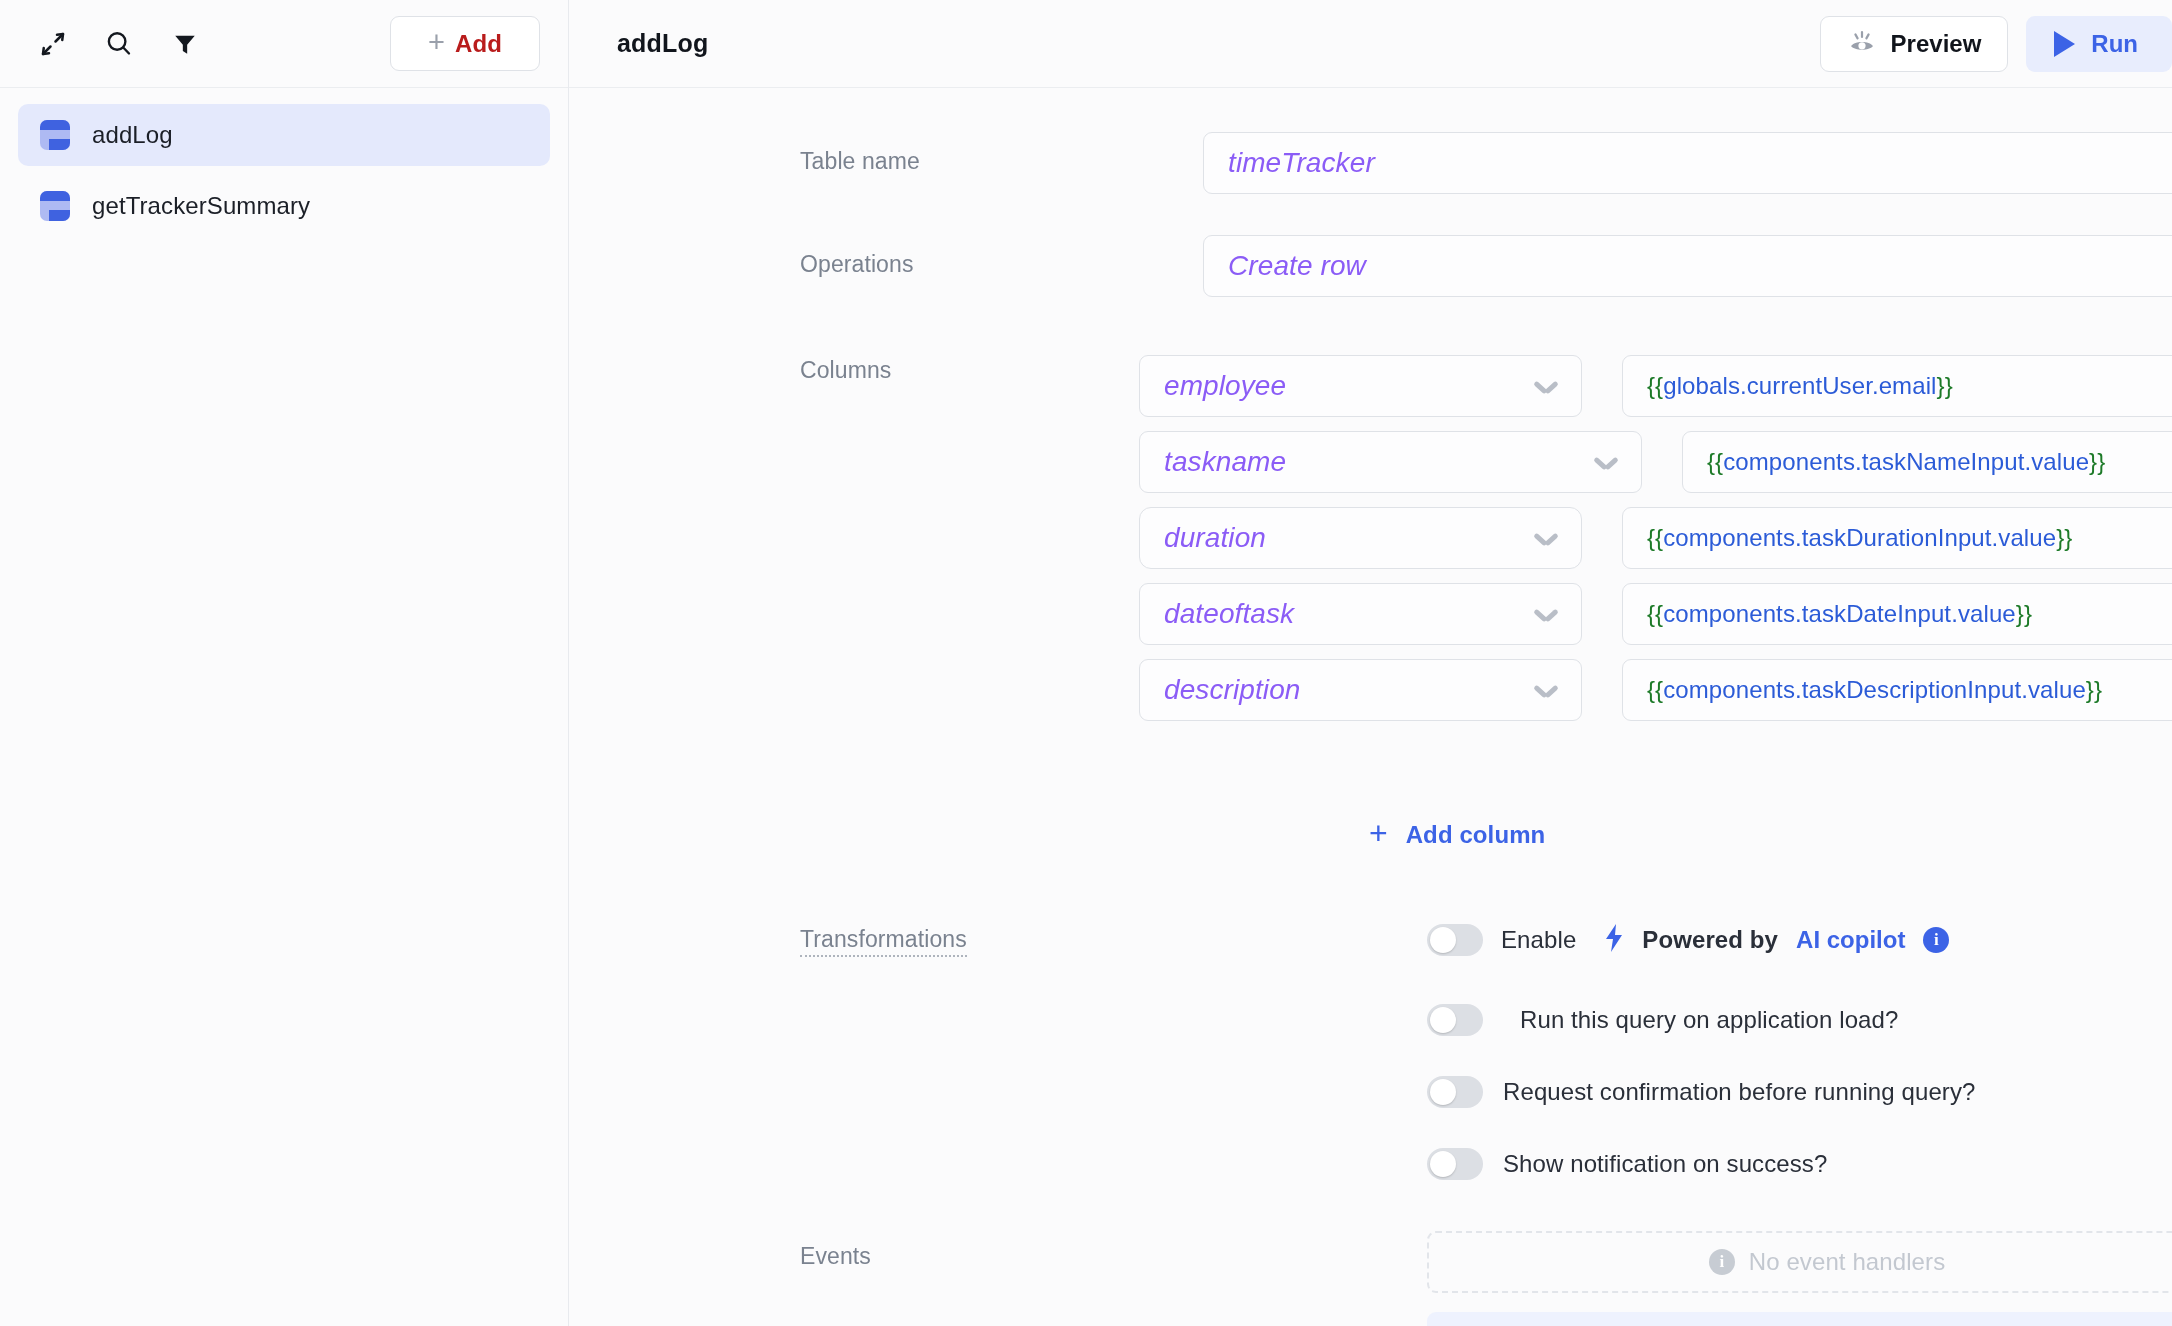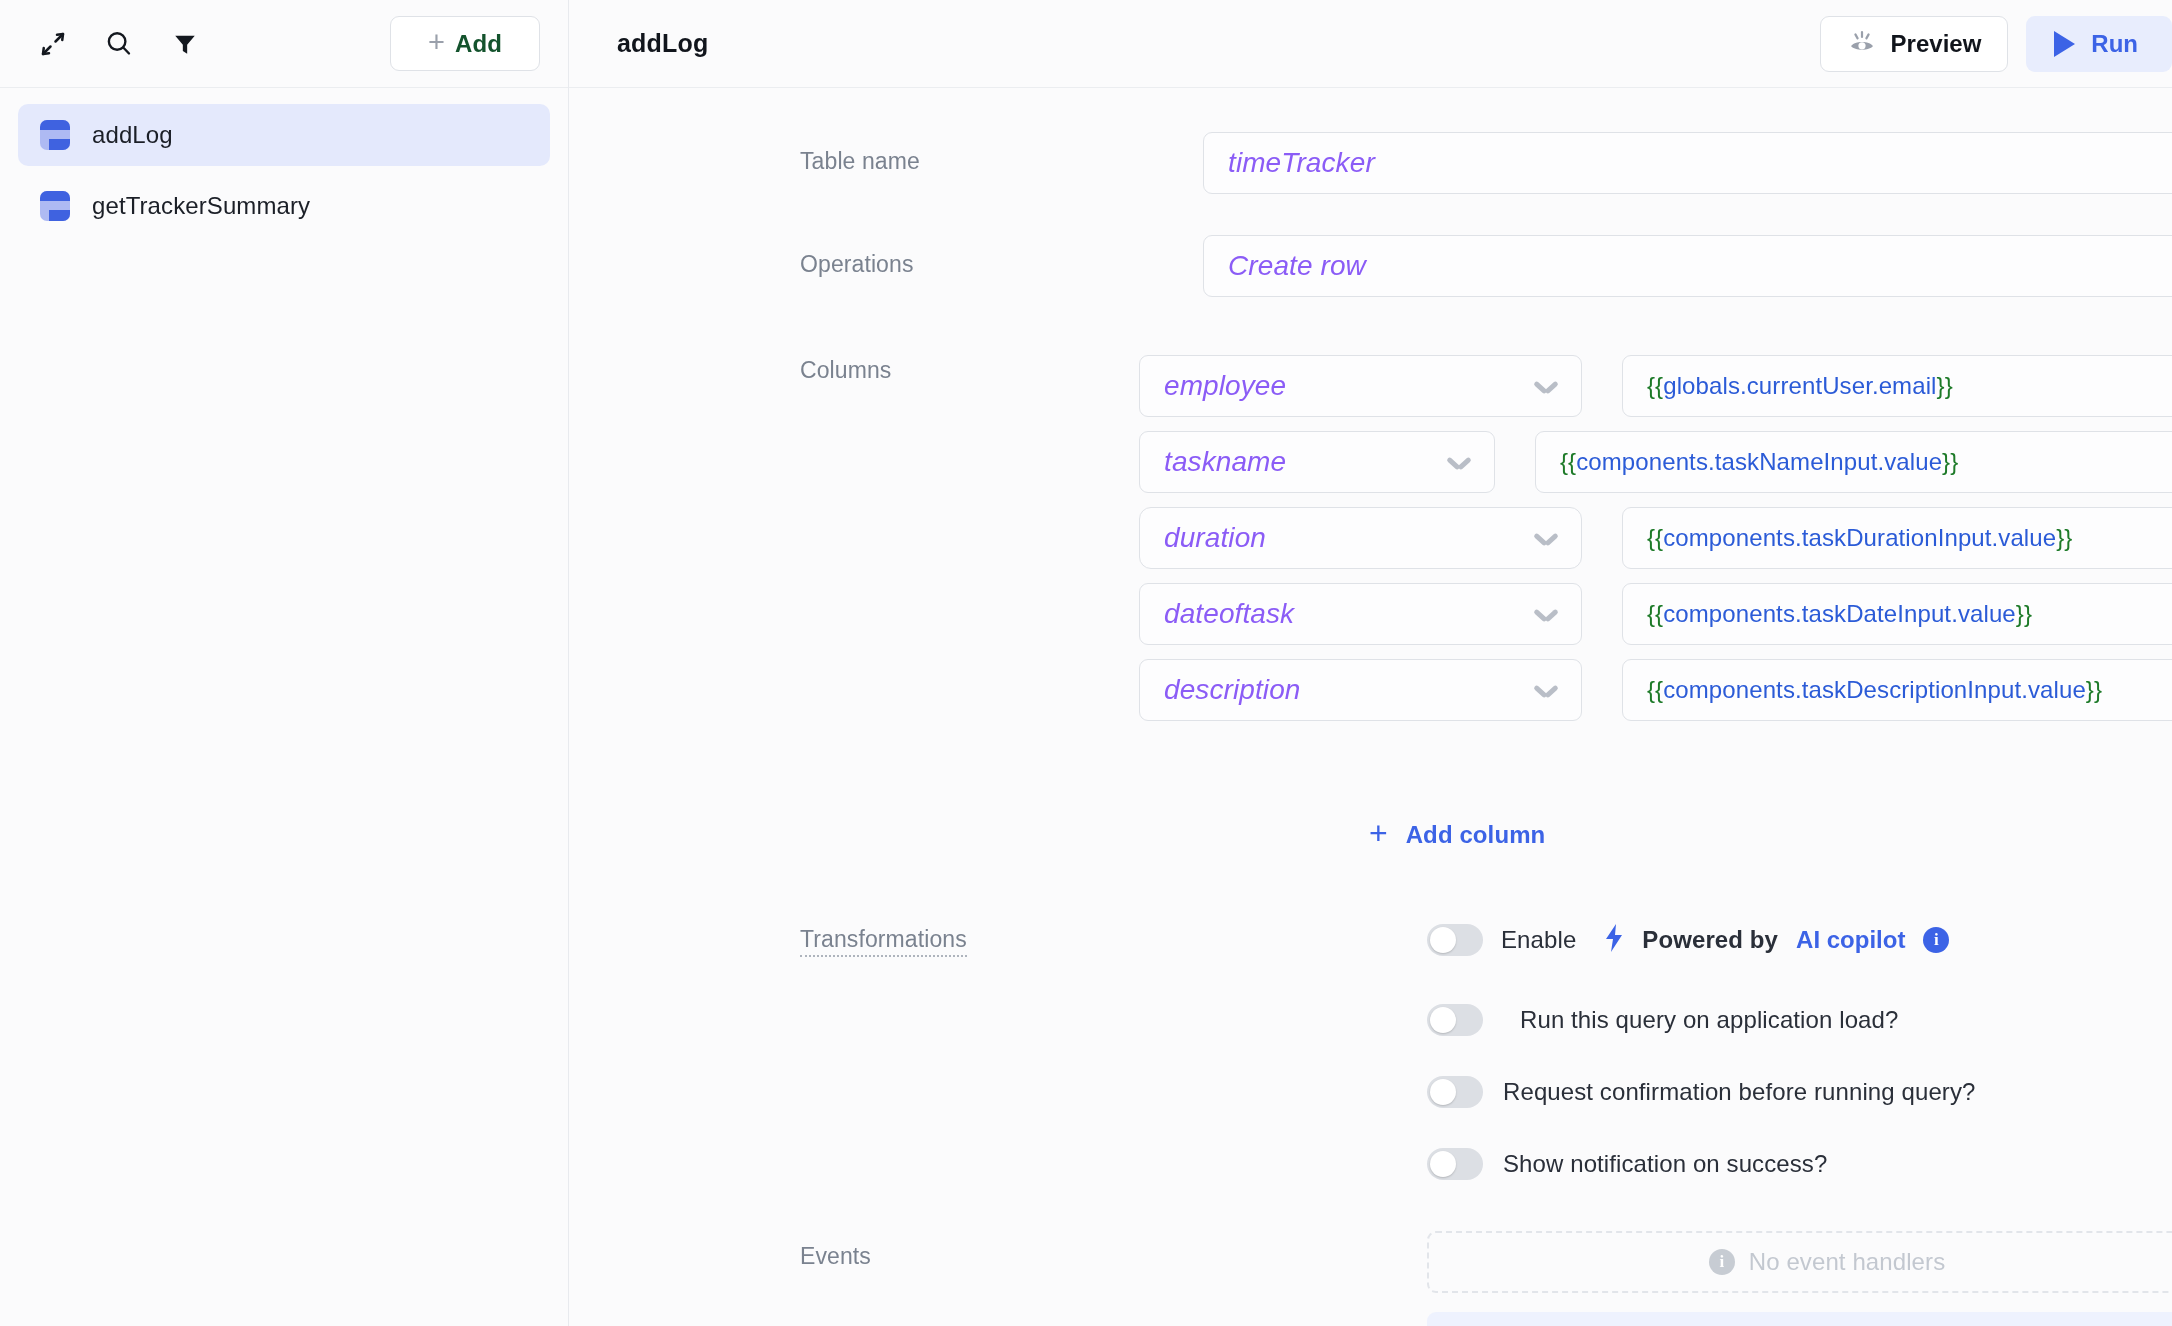--- a/index.html
+++ b/index.html
@@ -33,21 +33,21 @@
   .add-btn {
     margin-left: auto;
     height: 55px; min-width: 150px;
     border: 1.5px solid #dfe2e7; border-radius: 9px;
     background: #ffffff;
     display: flex; align-items: center; justify-content: center;
     gap: 10px; cursor: pointer;
     padding: 0 26px;
   }
   .add-btn .plus { font-size: 29px; color: #9aa0ab; font-weight: 400; line-height: 1; margin-top:-3px;}
-  .add-btn .lbl { font-size: 24px; font-weight: 700; color: #14532d; letter-spacing: .1px;}
+  .add-btn .lbl { font-size: 24px; font-weight: 700; color: #b91c1c; letter-spacing: .1px;}
 
   .sidebar-list { padding: 16px 18px 0 18px; }
   .side-item {
     display: flex; align-items: center;
     height: 62px; border-radius: 10px;
     padding: 0 22px; cursor: pointer; margin-bottom: 9px;
   }
   .side-item.active { background: #e4e9fc; }
   .side-item .label {
     font-size: 24px; color: #1b1f27; margin-left: 22px; letter-spacing:.1px;
@@ -270,21 +270,21 @@
           <div class="field-row" style="margin-bottom: 14px;">
             <div class="sel" style="width: 443px;">
               <span class="val">employee</span>
               <span class="chev"></span>
             </div>
             <div class="codebox" style="width: 665px; margin-left: 40px;">
               <span class="code"><span class="brace">{{</span><span class="expr">globals.currentUser.email</span><span class="brace">}}</span></span>
             </div>
           </div>
           <div class="field-row" style="margin-bottom: 14px;">
-            <div class="sel" style="width: 356px;">
+            <div class="sel" style="width: 503px;">
               <span class="val">taskname</span>
               <span class="chev"></span>
             </div>
             <div class="codebox" style="width: 665px; margin-left: 40px;">
               <span class="code"><span class="brace">{{</span><span class="expr">components.taskNameInput.value</span><span class="brace">}}</span></span>
             </div>
           </div>
           <div class="field-row" style="margin-bottom: 14px;">
             <div class="sel" style="width: 443px; border-radius: 12px;">
               <span class="val">duration</span>

